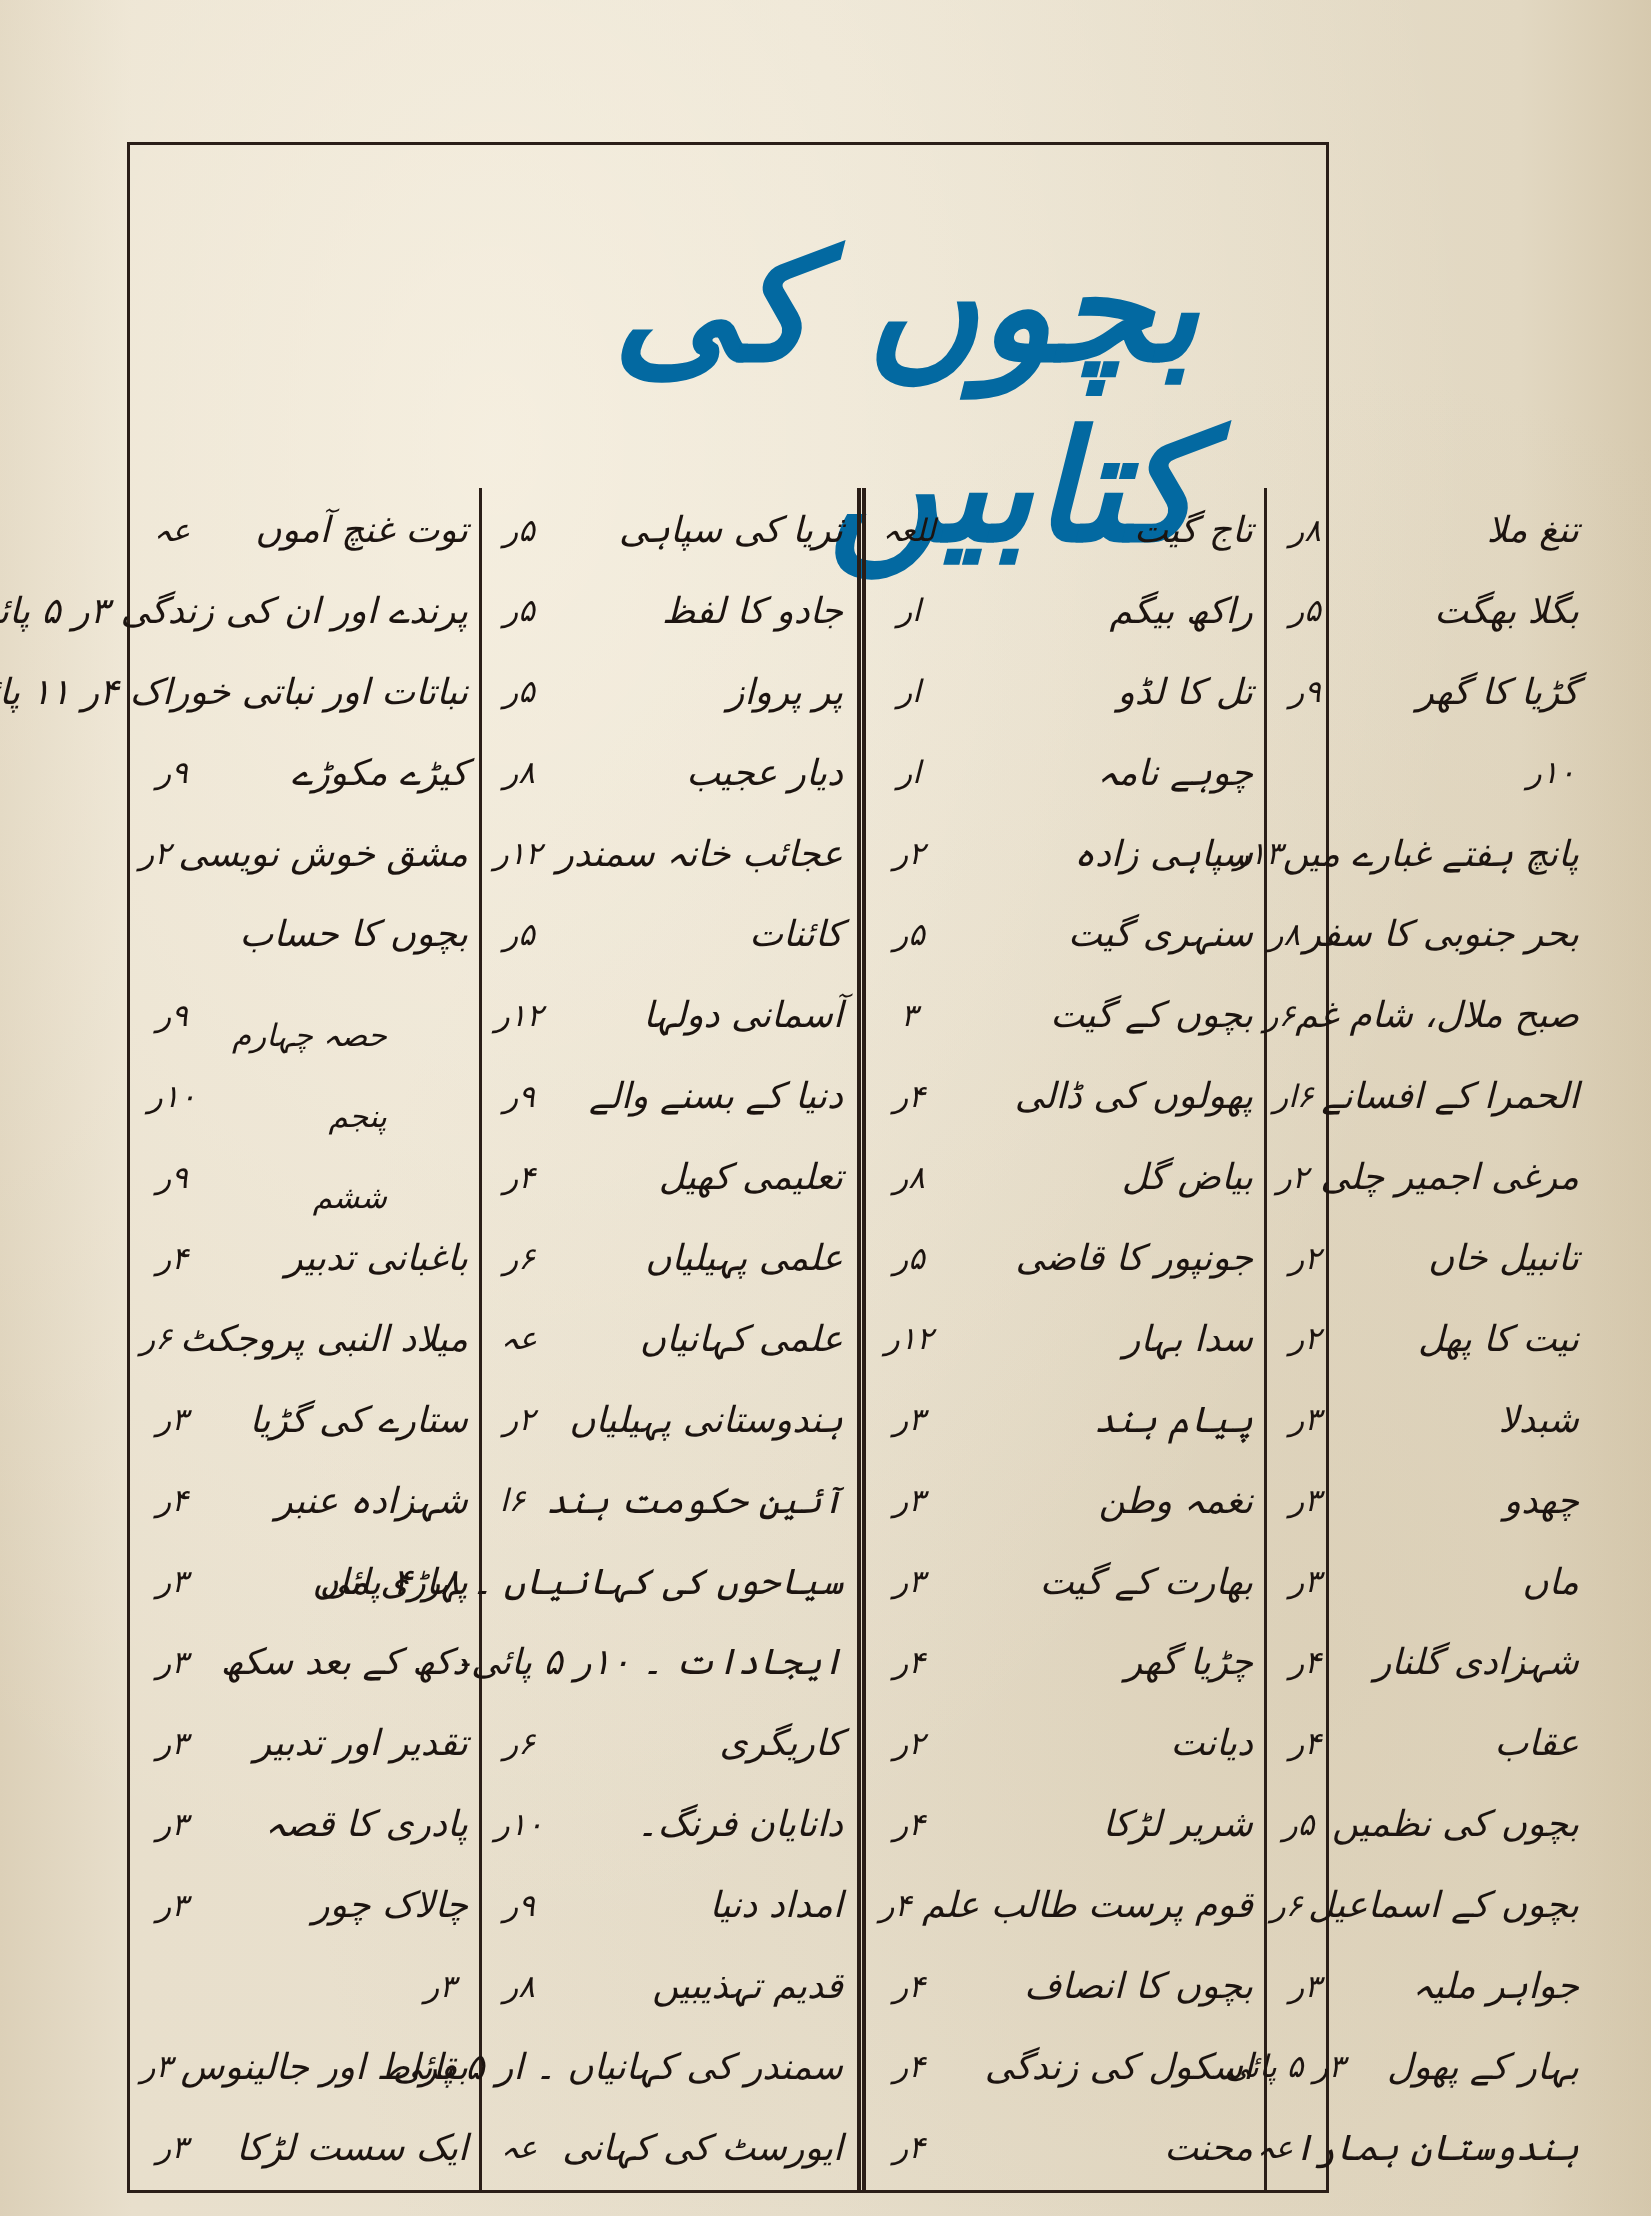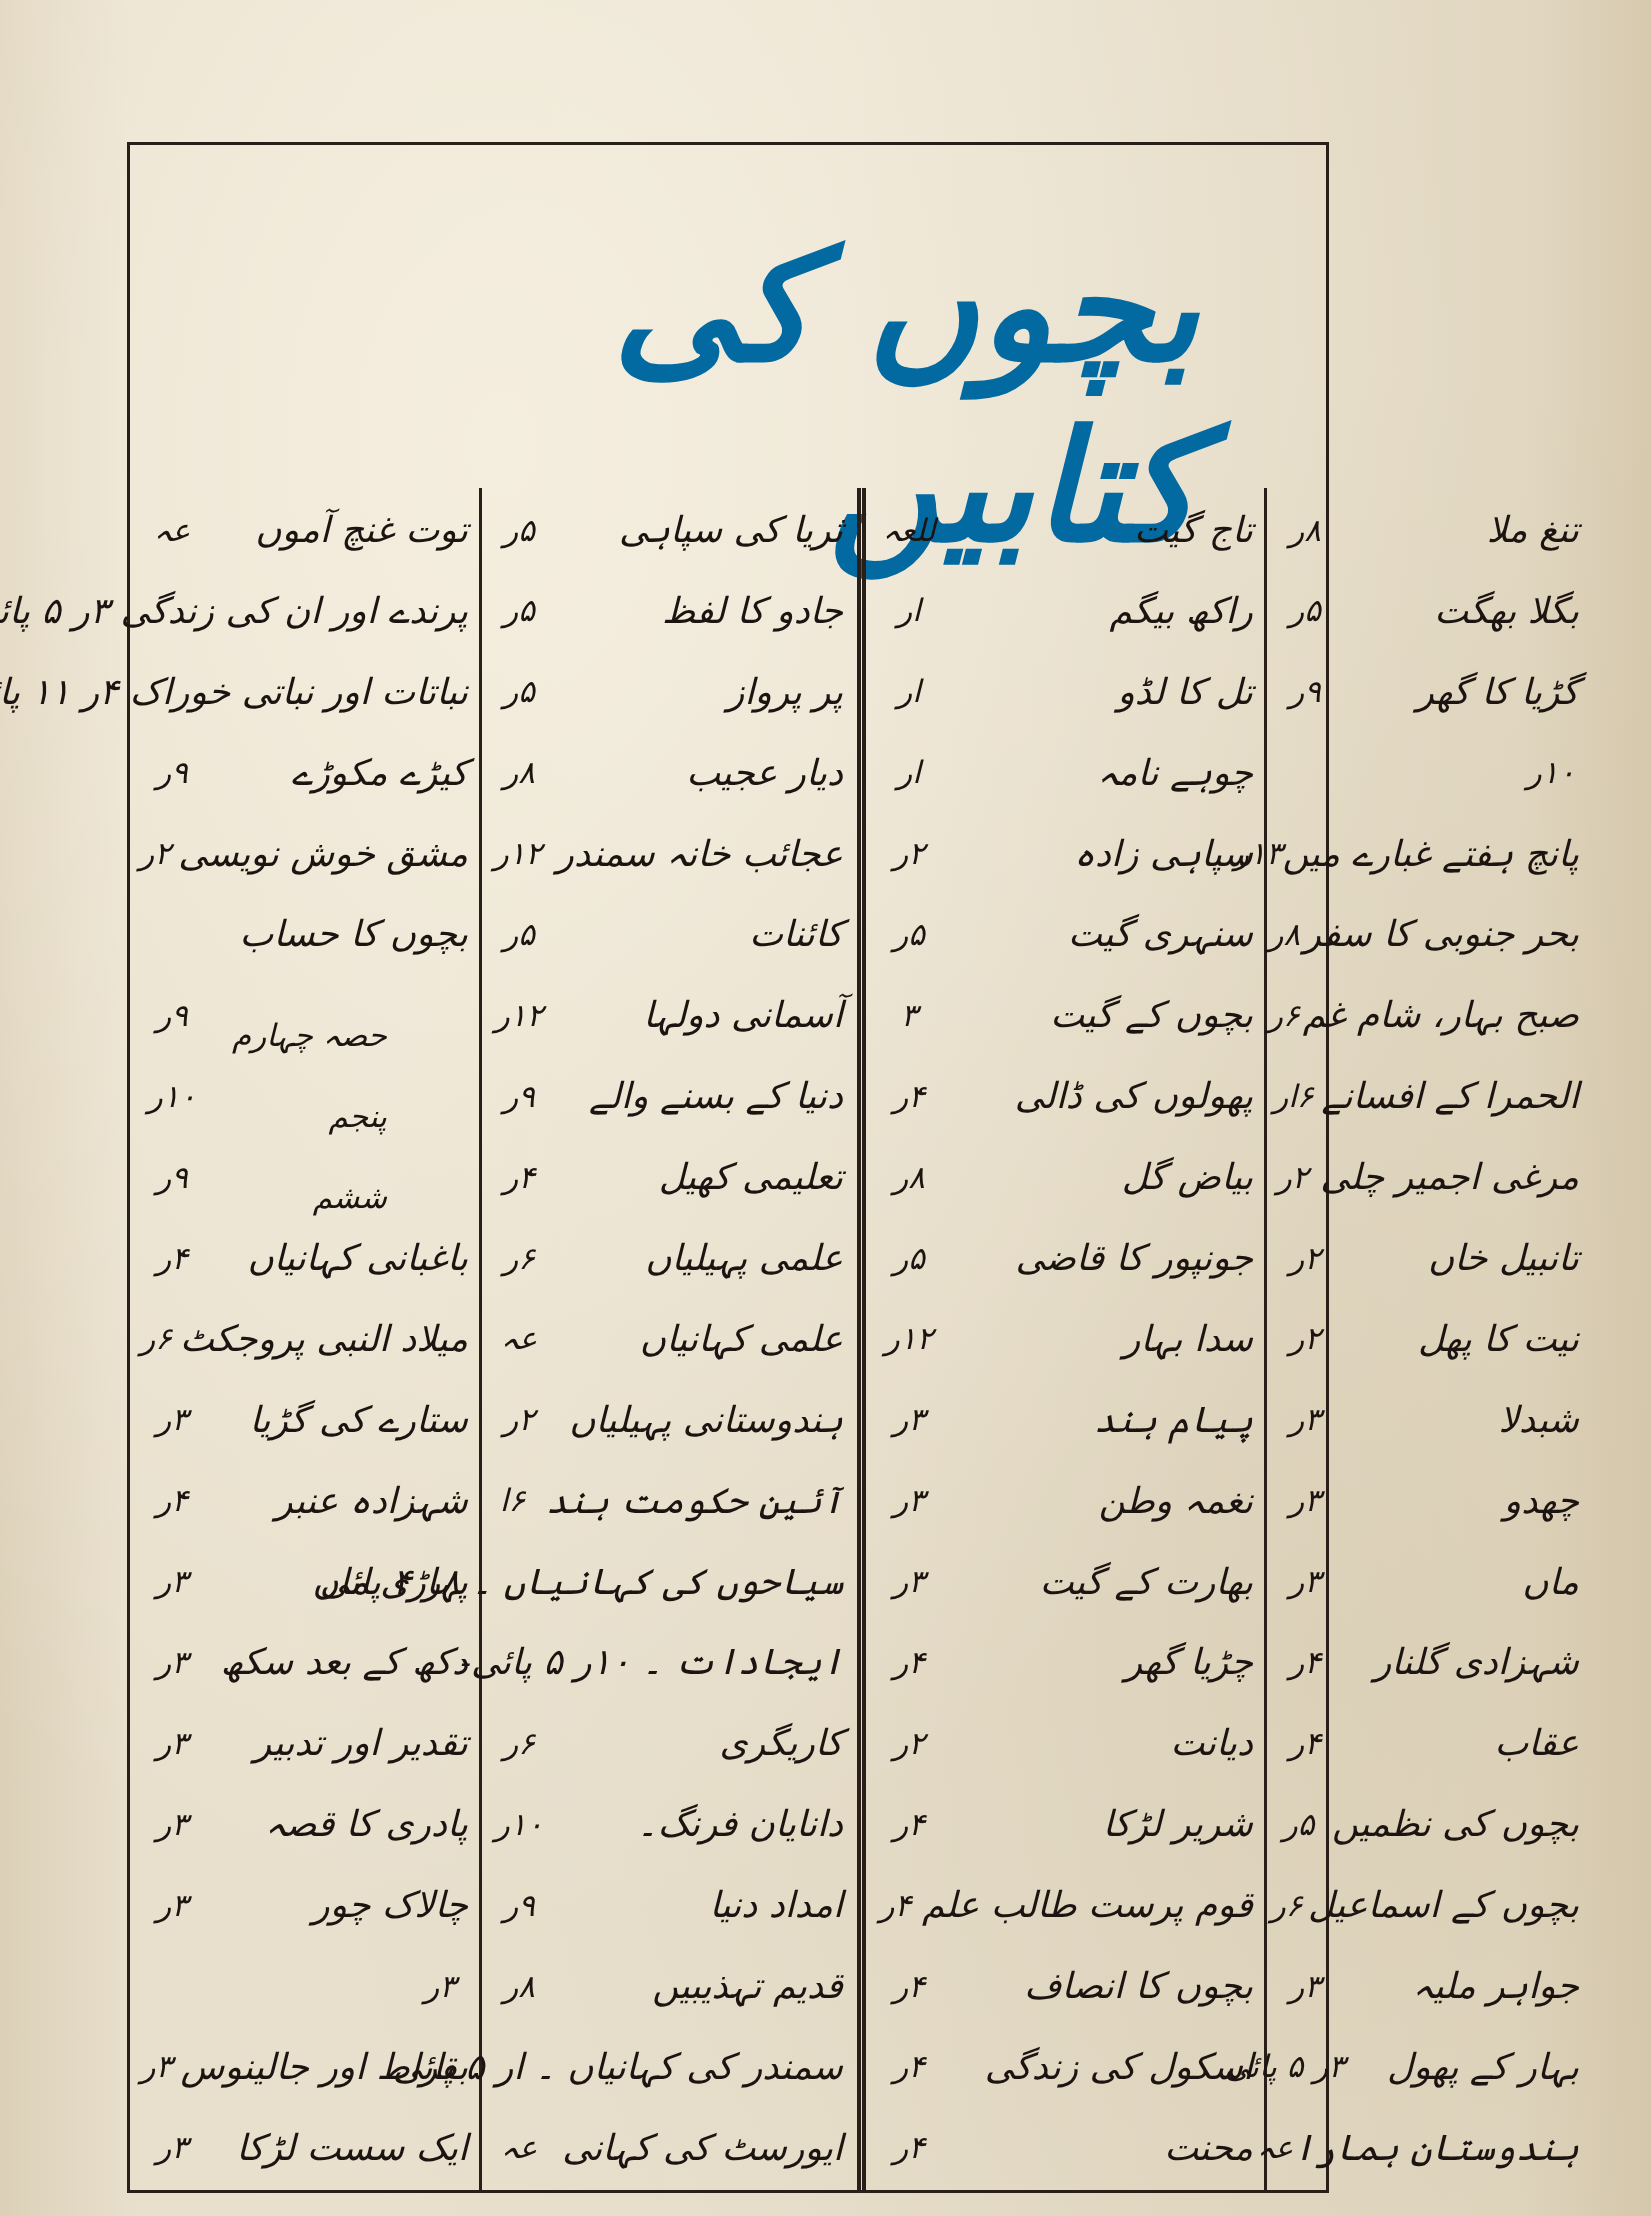--- a/index.html
+++ b/index.html
@@ -78,21 +78,21 @@
     </div>
     <div class="row">
       <span class="t">پانچ ہفتے غبارے میں</span>
       <span class="p">۱۳ر</span>
     </div>
     <div class="row">
       <span class="t">بحر جنوبی کا سفر</span>
       <span class="p">۸ر</span>
     </div>
     <div class="row">
-      <span class="t">صبح بہار، شام غم</span>
+      <span class="t">صبح ملال، شام غم</span>
       <span class="p">۶ر</span>
     </div>
     <div class="row">
       <span class="t">الحمرا کے افسانے</span>
       <span class="p">۶ار</span>
     </div>
     <div class="row">
       <span class="t">مرغی اجمیر چلی</span>
       <span class="p">۲ر</span>
     </div>
@@ -348,21 +348,21 @@
     </div>
     <div class="row">
       <span class="t sub">پنجم</span>
       <span class="p">۱۰ر</span>
     </div>
     <div class="row">
       <span class="t sub">ششم</span>
       <span class="p">۹ر</span>
     </div>
     <div class="row">
-      <span class="t">باغبانی کہانیاں</span>
+      <span class="t">باغبانی تدبیر</span>
       <span class="p">۴ر</span>
     </div>
     <div class="row">
       <span class="t">میلاد النبی پروجکٹ</span>
       <span class="p">۶ر</span>
     </div>
     <div class="row">
       <span class="t">ستارے کی گڑیا</span>
       <span class="p">۳ر</span>
     </div>

